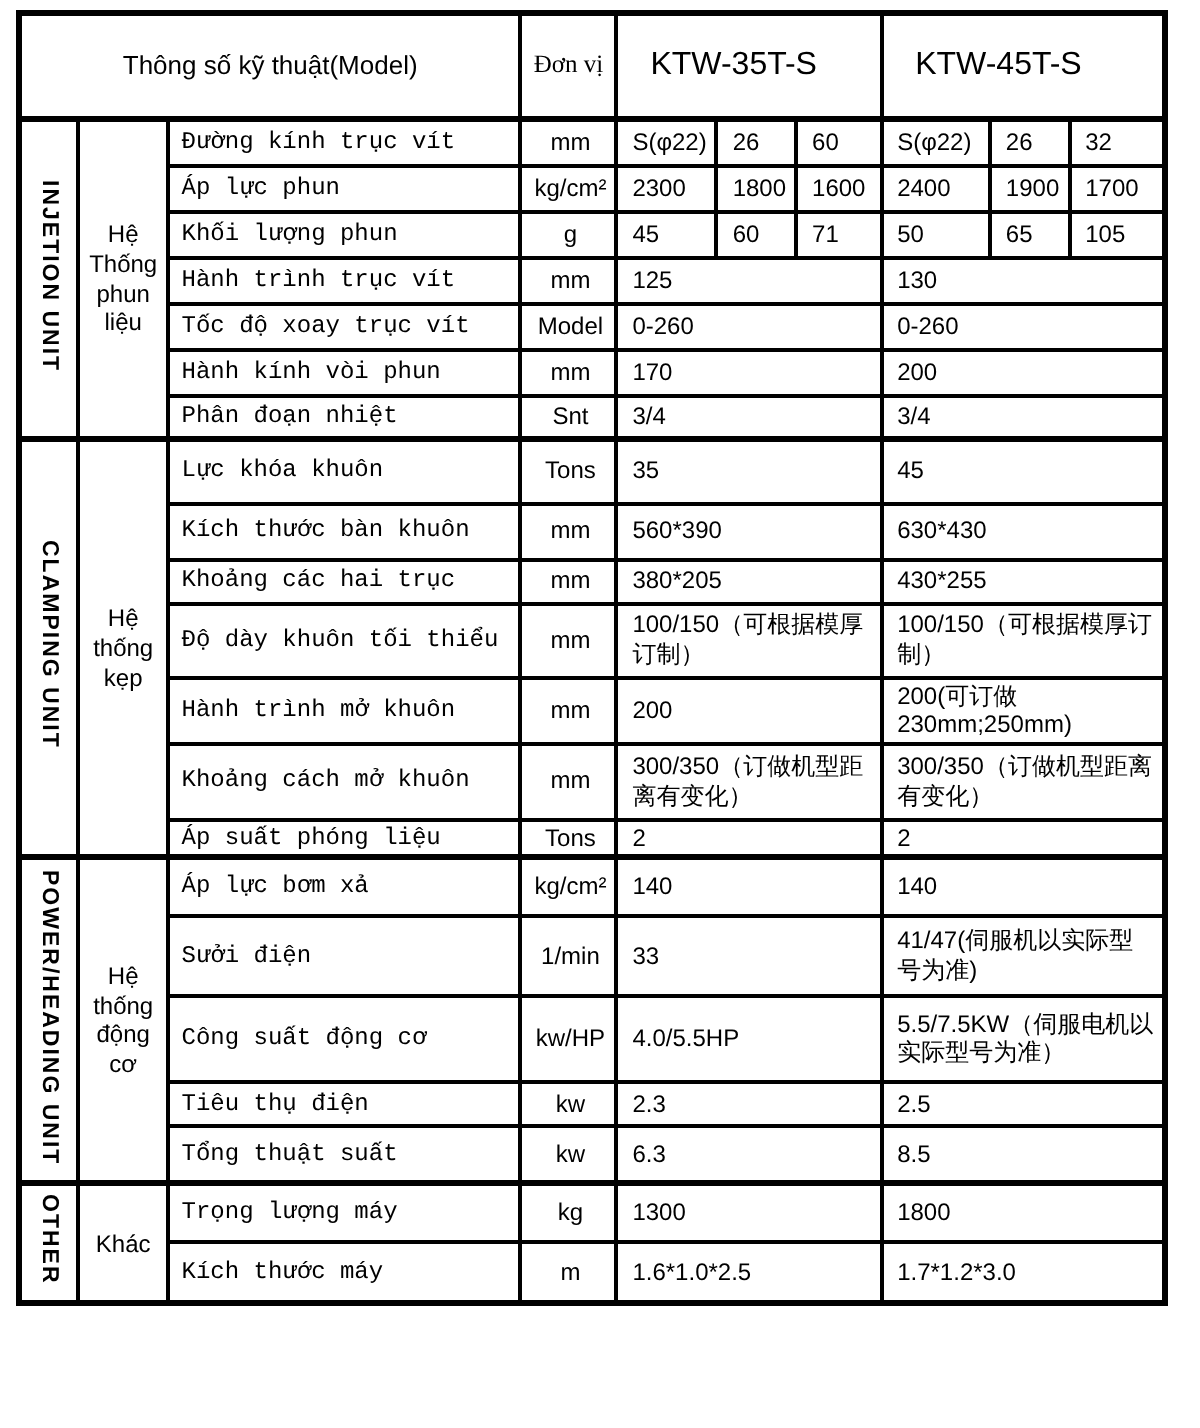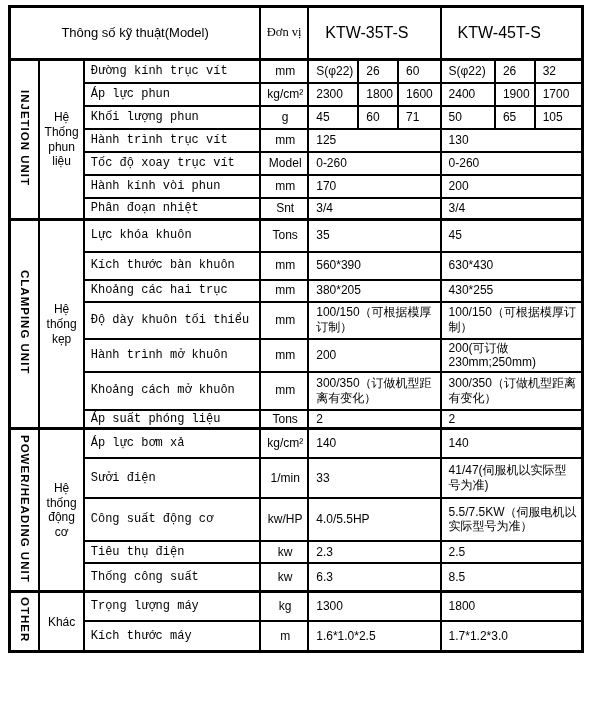--- a/index.html
+++ b/index.html
@@ -186,21 +186,21 @@
     <td class="val" colspan="3">4.0/5.5HP</td>
     <td class="val" colspan="3">5.5/7.5KW（伺服电机以实际型号为准）</td>
   </tr>
   <tr style="height:22px">
     <td class="name">Tiêu thụ điện</td>
     <td class="unit">kw</td>
     <td class="val" colspan="3">2.3</td>
     <td class="val" colspan="3">2.5</td>
   </tr>
   <tr style="height:29px">
-    <td class="name">Thống công suất</td>
+    <td class="name">Tổng thuật suất</td>
     <td class="unit">kw</td>
     <td class="val" colspan="3">6.3</td>
     <td class="val" colspan="3">8.5</td>
   </tr>
 
   <tr class="sec" style="height:29px">
     <td class="vcell" rowspan="2"><span class="vlabel">OTHER</span></td>
     <td class="group" rowspan="2">Khác</td>
     <td class="name">Trọng lượng máy</td>
     <td class="unit">kg</td>

